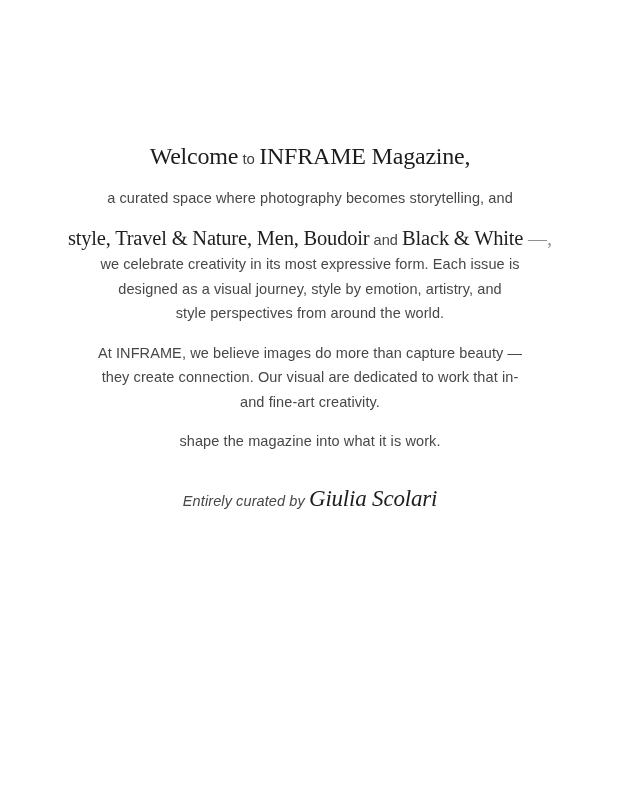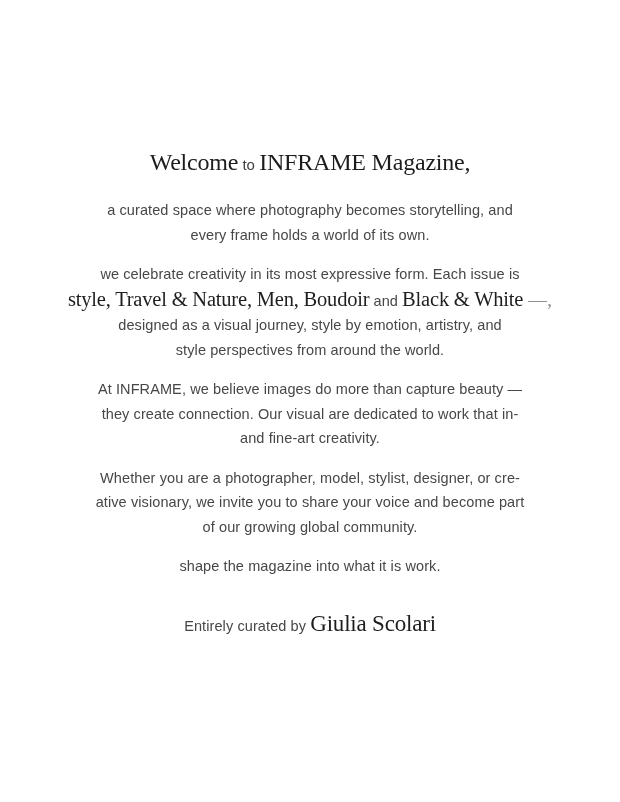--- a/index.html
+++ b/index.html
@@ -15,21 +15,21 @@
     overflow: hidden;
     font-family: "Liberation Sans", "DejaVu Sans", sans-serif;
   }
   .content {
     width: 520px;
     margin: 0 auto;
     padding-top: 126px;
     text-align: center;
   }
   .heading {
-    margin: 18px;
+    margin: 12px;
     font-weight: 400;
     line-height: 30px;
     color: #1d1d1d;
     white-space: nowrap;
   }
   .serif-display {
     font-family: "Liberation Serif", "DejaVu Serif", serif;
     font-weight: 400;
     font-size: 24px;
     letter-spacing: -0.2px;
@@ -61,20 +61,21 @@
   }
   .dash-light {
     font-family: "Liberation Serif", "DejaVu Serif", serif;
     font-size: 19px;
     color: #8a8a8a;
   }
   .credit {
     margin: 28px 0 16px 0;
     line-height: 34px;
     white-space: nowrap;
+    font-style: italic;
   }
   .credit .credit-prefix {
     font-size: 14.5px;
     color: #474747;
     letter-spacing: 0.1px;
   }
   .credit .credit-name {
     font-family: "Liberation Serif", "DejaVu Serif", serif;
     font-size: 23px;
     letter-spacing: -0.2px;
@@ -86,41 +87,35 @@
 
 <div class="page">
   <div class="content">
 
     <h1 class="heading">
       <span class="serif-display">Welcome</span><span class="small-sans"> to </span><span class="serif-display">INFRAME Magazine,</span>
     </h1>
 
     <div class="para first">
       <div class="line">a curated space where photography becomes storytelling, and</div>
-      <div class="line">every frame holds a world of its own.</div>
     </div>
 
     <div class="para">
+      <div class="line"><span class="serif-inline">style, Travel &amp; Nature, Men, Boudoir</span><span> and </span><span class="serif-inline">Black &amp; White</span><span class="dash-light"> —,</span></div>
       <div class="line">we celebrate creativity in its most expressive form. Each issue is</div>
-      <div class="line"><span class="serif-inline">style, Travel &amp; Nature, Men, Boudoir</span><span> and </span><span class="serif-inline">Black &amp; White</span><span class="dash-light"> —,</span></div>
       <div class="line">designed as a visual journey, style by emotion, artistry, and</div>
       <div class="line">style perspectives from around the world.</div>
     </div>
 
     <div class="para">
       <div class="line">At INFRAME, we believe images do more than capture beauty —</div>
       <div class="line">they create connection. Our visual are dedicated to work that in-</div>
       <div class="line">and fine-art creativity.</div>
     </div>
 
-    <div class="para">
-      <div class="line">Whether you are a photographer, model, stylist, designer, or cre-</div>
-      <div class="line">ative visionary, we invite you to share your voice and become part</div>
-      <div class="line">of our growing global community.</div>
-    </div>
 
     <div class="para">
       <div class="line">shape the magazine into what it is work.</div>
     </div>
 
     <div class="credit">
       <span class="credit-prefix">Entirely curated by </span><span class="credit-name">Giulia Scolari</span>
     </div>
 
   </div>

